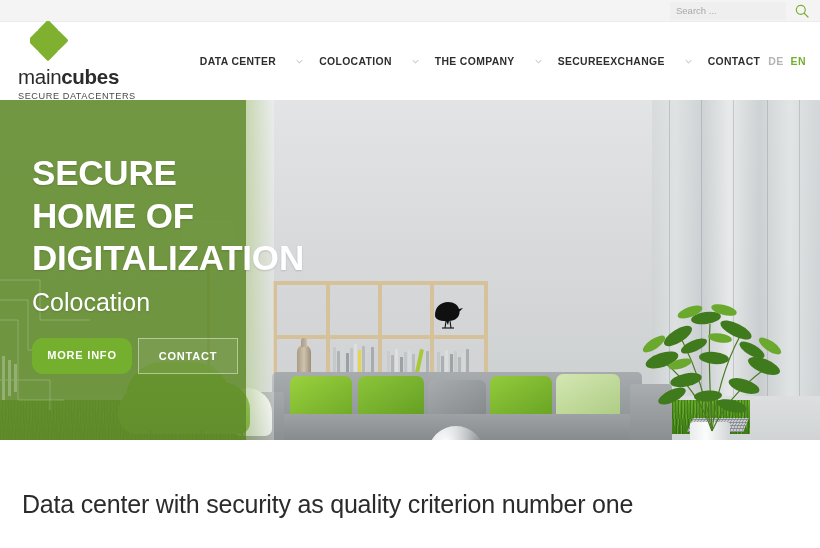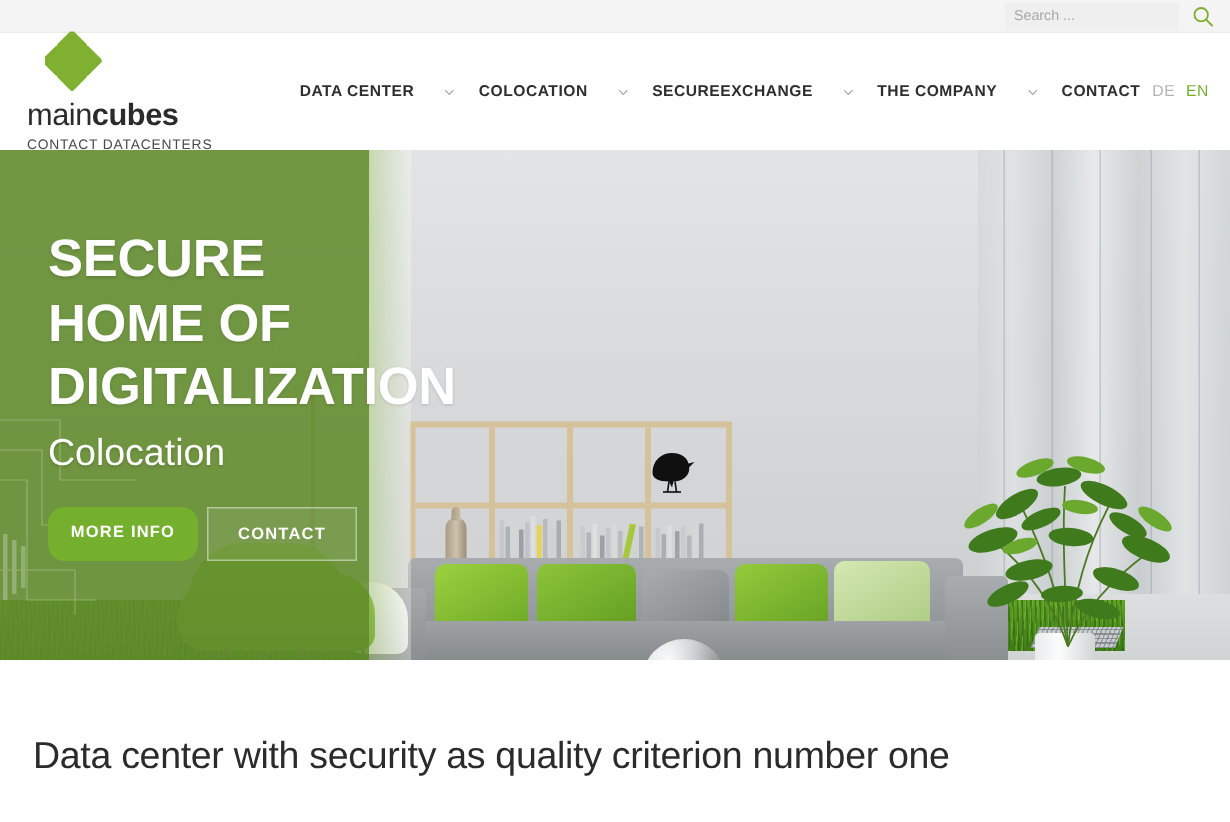--- a/index.html
+++ b/index.html
@@ -94,21 +94,21 @@
     white-space: nowrap;
   }
   .caret { display: block; width: 7px; height: 5px; opacity: 0.55; }
 
   .lang {
     display: flex;
     align-items: center;
     gap: 7px;
     padding-right: 14px;
     font-size: 10.5px;
-    font-weight: 400;
+    font-weight: 700;
     letter-spacing: 0.4px;
   }
   .lang-de { color: #b4b4b4; cursor: pointer; }
   .lang-en { color: #74b02e; cursor: pointer; }
 
   
   .hero {
     position: relative;
     height: 340px;
     overflow: hidden;
@@ -329,48 +329,48 @@
   <div class="logo">
     <svg class="logo-mark" viewBox="0 0 46 44">
       <g fill="#7fb02f">
         <rect x="10.5" y="1.8" width="15" height="15" rx="1.6" transform="rotate(45 18 9.3)"></rect>
         <rect x="0.5" y="12.0" width="15" height="15" rx="1.6" transform="rotate(45 8 19.5)"></rect>
         <rect x="20.5" y="12.0" width="15" height="15" rx="1.6" transform="rotate(45 28 19.5)"></rect>
         <rect x="10.5" y="22.2" width="15" height="15" rx="1.6" transform="rotate(45 18 29.7)"></rect>
       </g>
     </svg>
     <div class="logo-word"><span>main</span><b>cubes</b></div>
-    <div class="logo-sub">CONTACT DATACENTERS</div>
+    <div class="logo-sub">SECURE DATACENTERS</div>
   </div>
 
   <div class="nav">
 
     <div class="nav-item">
       <span>DATA CENTER</span>
       <svg class="caret" viewBox="0 0 10 6">
         <path d="M1 1 L5 5 L9 1" fill="none" stroke="#555" stroke-width="1.1"></path>
       </svg>
     </div>
 
     <div class="nav-item">
       <span>COLOCATION</span>
       <svg class="caret" viewBox="0 0 10 6">
         <path d="M1 1 L5 5 L9 1" fill="none" stroke="#555" stroke-width="1.1"></path>
       </svg>
     </div>
 
     <div class="nav-item">
-      <span>SECUREEXCHANGE</span>
+      <span>THE COMPANY</span>
       <svg class="caret" viewBox="0 0 10 6">
         <path d="M1 1 L5 5 L9 1" fill="none" stroke="#555" stroke-width="1.1"></path>
       </svg>
     </div>
 
     <div class="nav-item">
-      <span>THE COMPANY</span>
+      <span>SECUREEXCHANGE</span>
       <svg class="caret" viewBox="0 0 10 6">
         <path d="M1 1 L5 5 L9 1" fill="none" stroke="#555" stroke-width="1.1"></path>
       </svg>
     </div>
 
     <div class="nav-item">
       <span>CONTACT</span>
     </div>
   </div>
 

